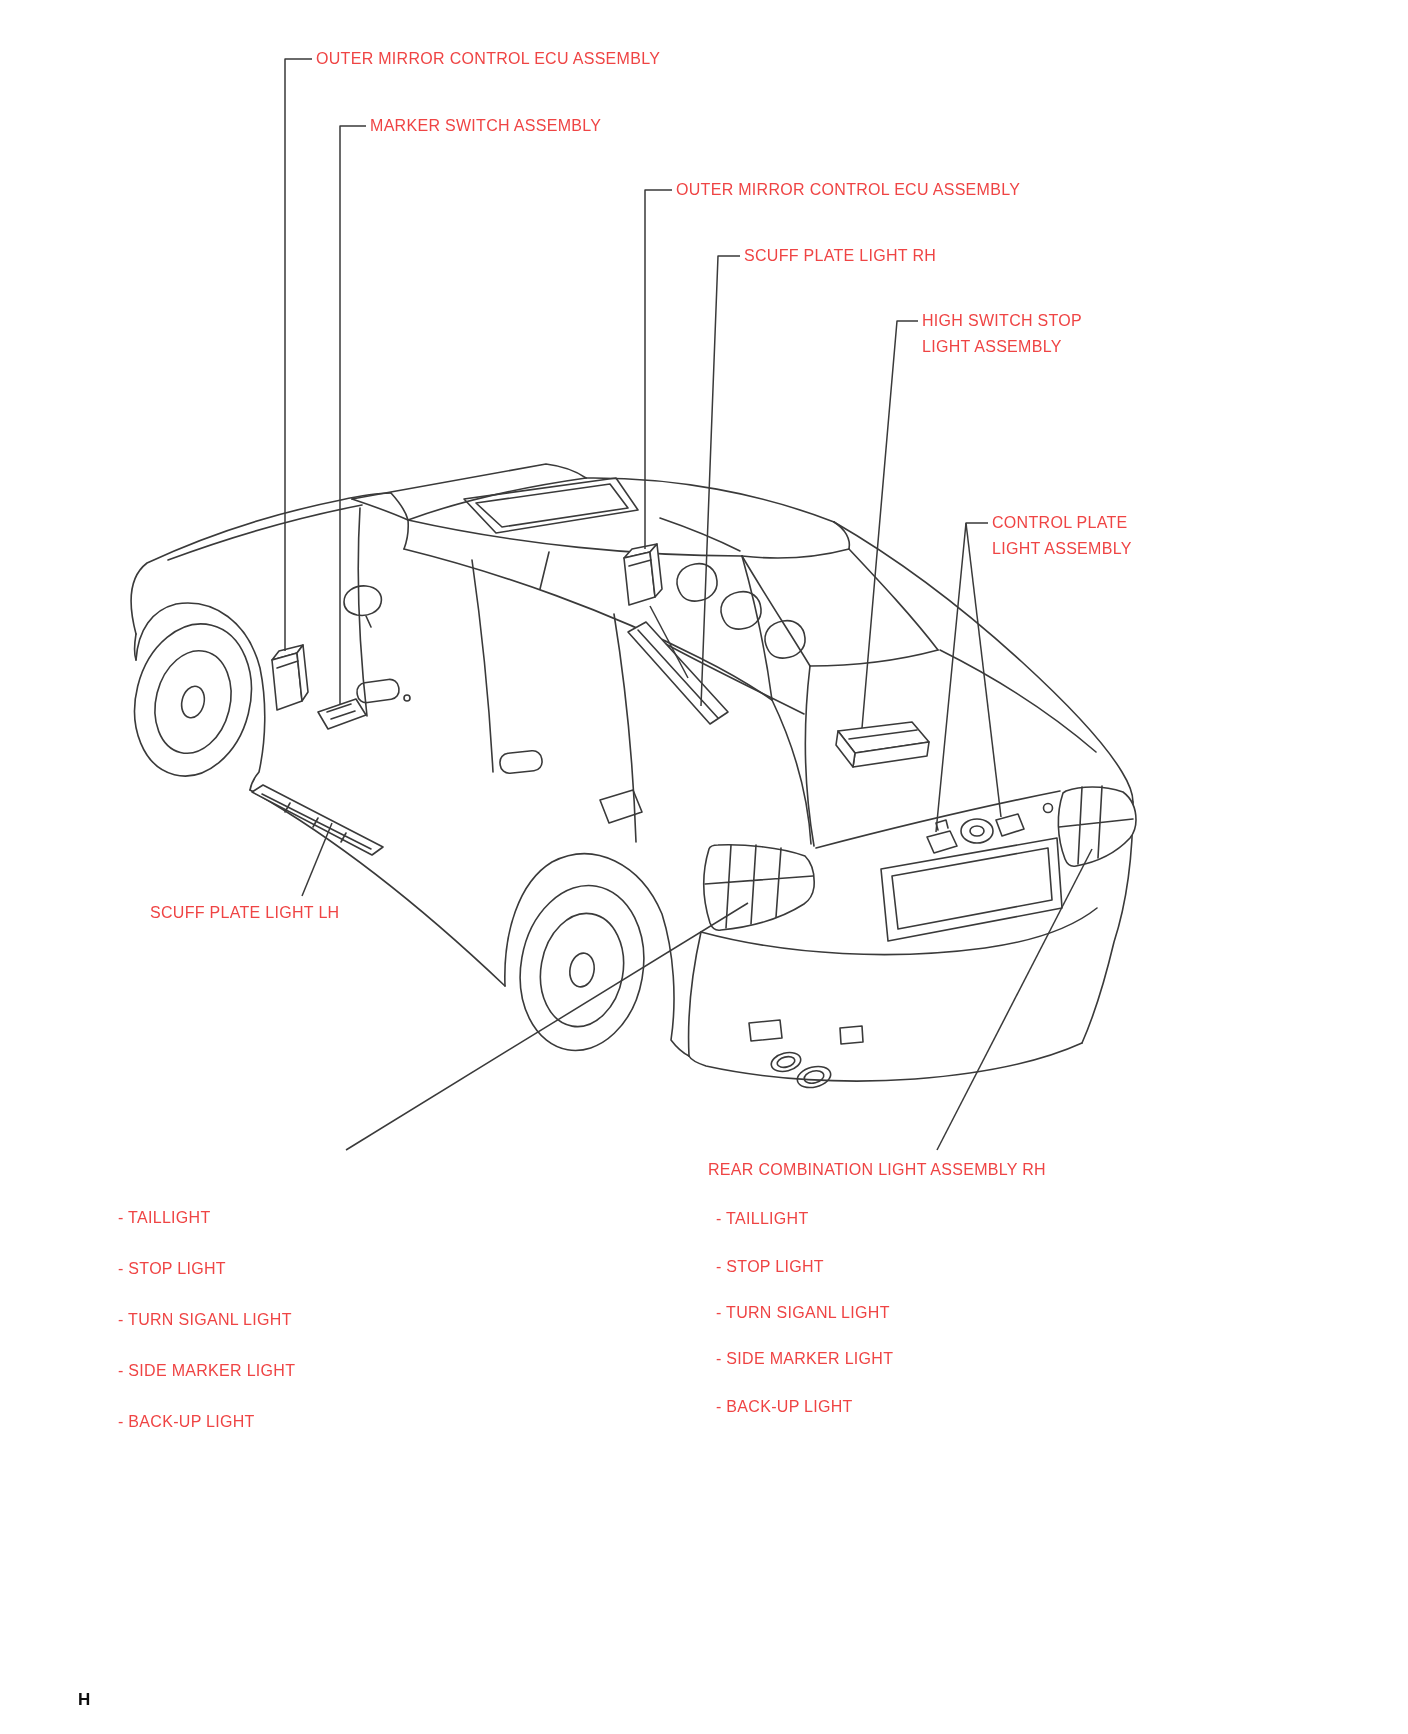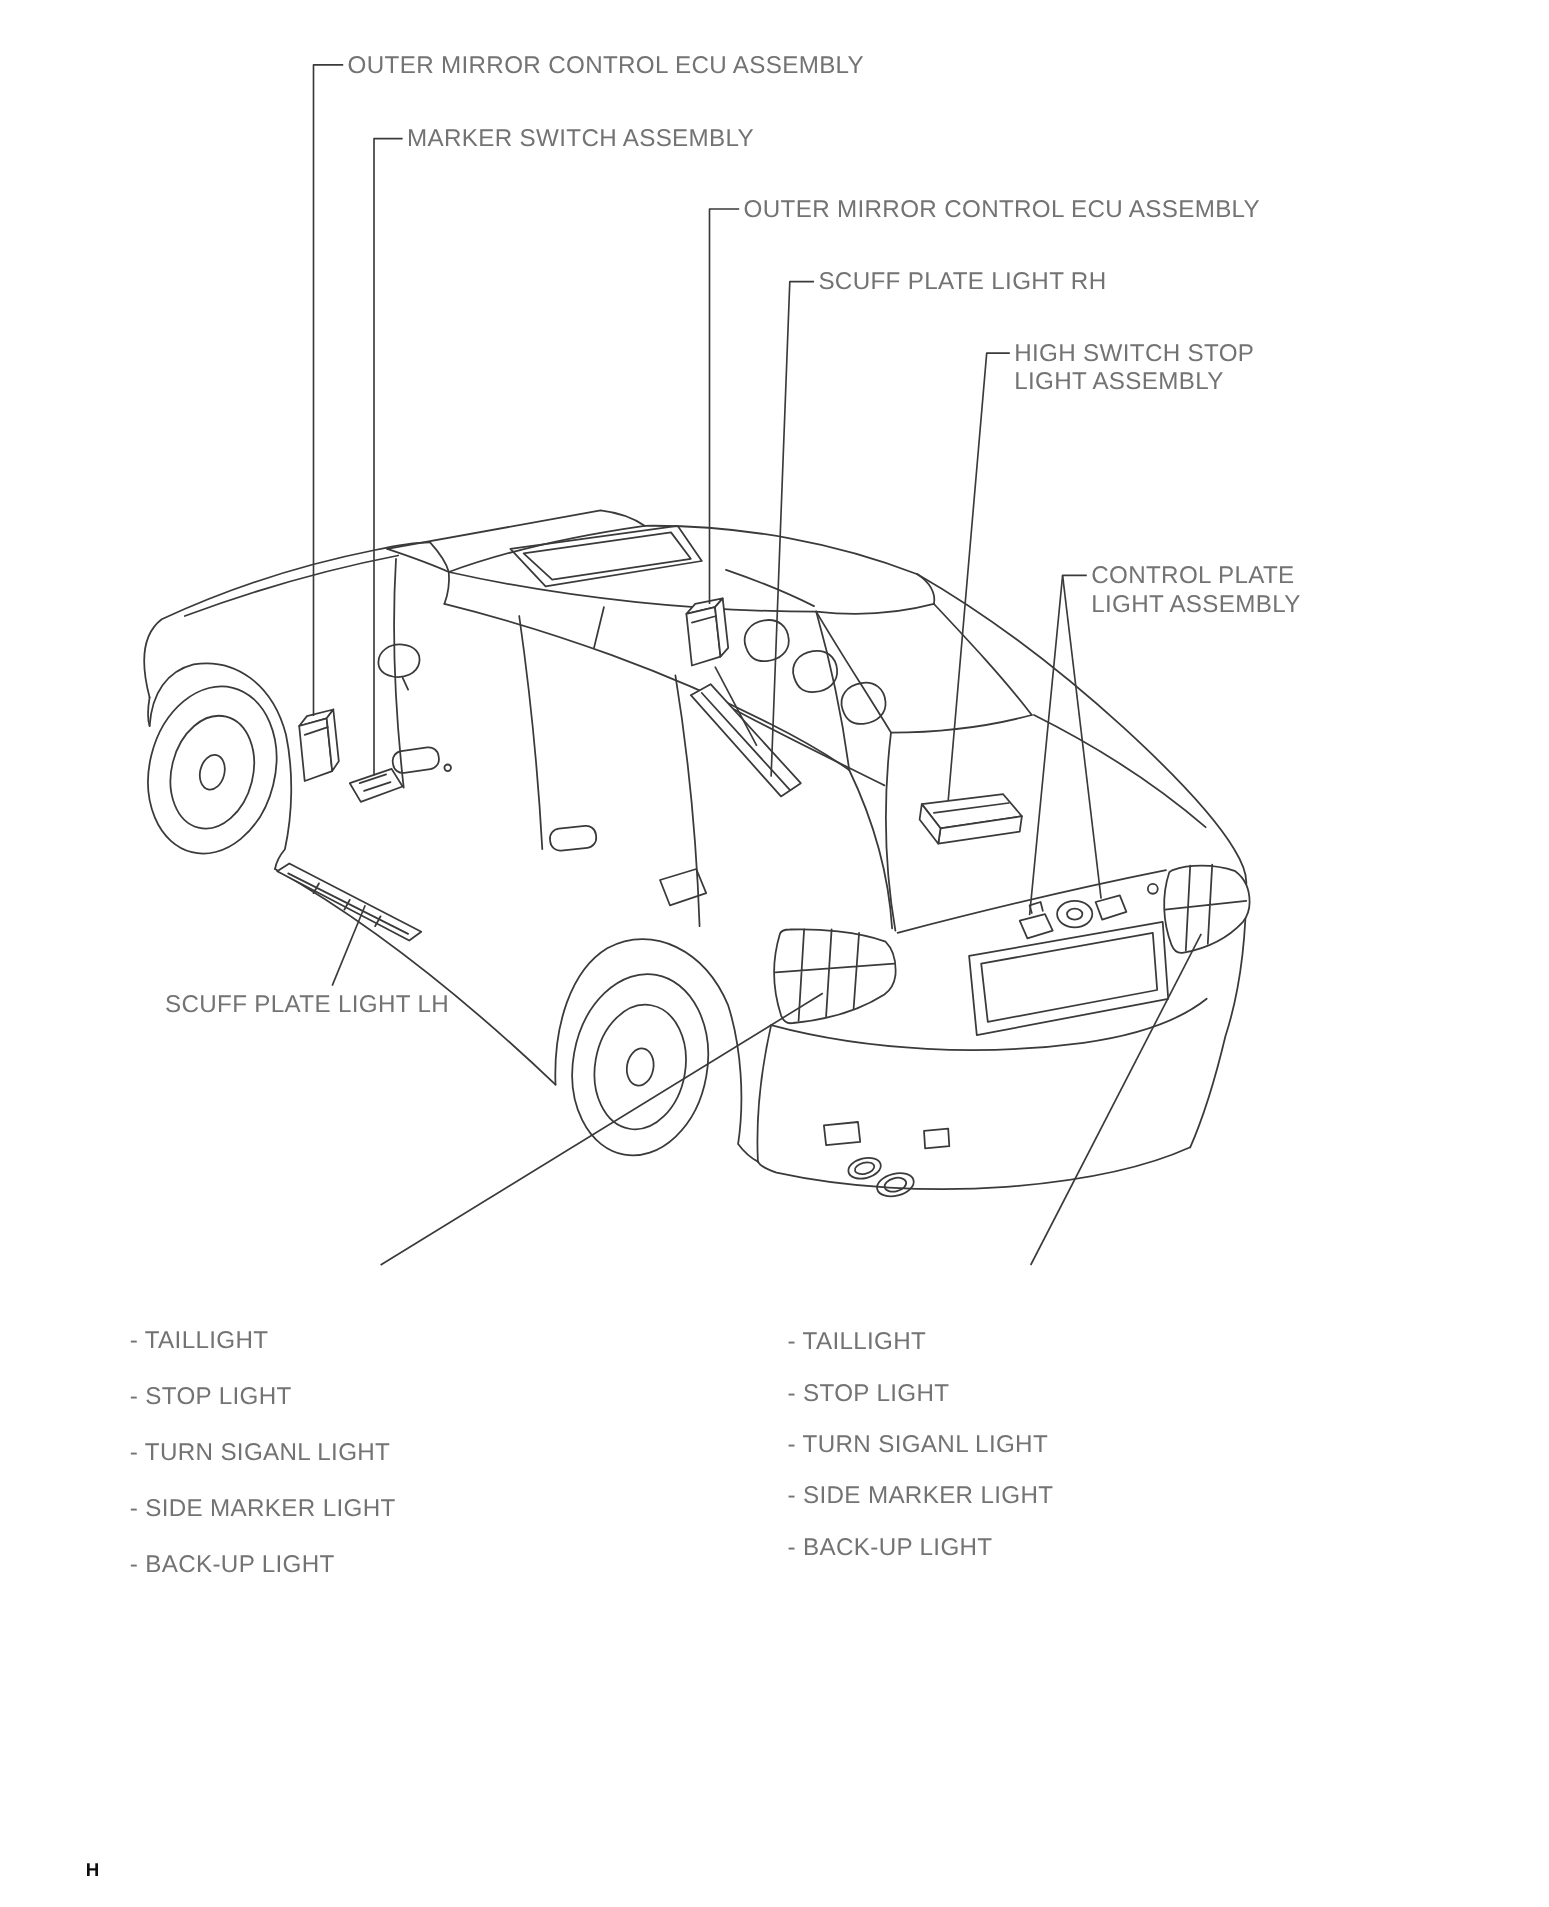--- a/index.html
+++ b/index.html
@@ -7,25 +7,25 @@
     position:relative;
     width:1408px;height:1734px;
     background:#ffffff;
     font-family:"Liberation Sans", sans-serif;
     color:#111;
     overflow:hidden;
   }
   .diagram-svg{position:absolute;left:0;top:0;width:1408px;height:1734px;}
   .label{
     position:absolute;
-    font-size:22px;
+    font-size:16px;
     line-height:26px;
     letter-spacing:0.3px;
     white-space:nowrap;
-    color:#737373;
+    color:#ef4444;
   }
   .footer-mark{
     position:absolute;
     font-size:17px;
     font-weight:600;
     color:#0d0d0d;
   }
 </style>
 </head>
 <body>
@@ -197,20 +197,21 @@
   </div>
 
   <div class="label" style="left:150px;top:900px">SCUFF PLATE LIGHT LH</div>
 
   <div class="label" style="left:118px;top:1205px">- TAILLIGHT</div>
   <div class="label" style="left:118px;top:1256px">- STOP LIGHT</div>
   <div class="label" style="left:118px;top:1307px">- TURN SIGANL LIGHT</div>
   <div class="label" style="left:118px;top:1358px">- SIDE MARKER LIGHT</div>
   <div class="label" style="left:118px;top:1409px">- BACK-UP LIGHT</div>
 
+  <div class="label" style="left:708px;top:1157px">REAR COMBINATION LIGHT ASSEMBLY RH</div>
   <div class="label" style="left:716px;top:1206px">- TAILLIGHT</div>
   <div class="label" style="left:716px;top:1254px">- STOP LIGHT</div>
   <div class="label" style="left:716px;top:1300px">- TURN SIGANL LIGHT</div>
   <div class="label" style="left:716px;top:1346px">- SIDE MARKER LIGHT</div>
   <div class="label" style="left:716px;top:1394px">- BACK-UP LIGHT</div>
 
   <div class="footer-mark" style="left:78px;top:1690px">H</div>
 
 </div>
 

